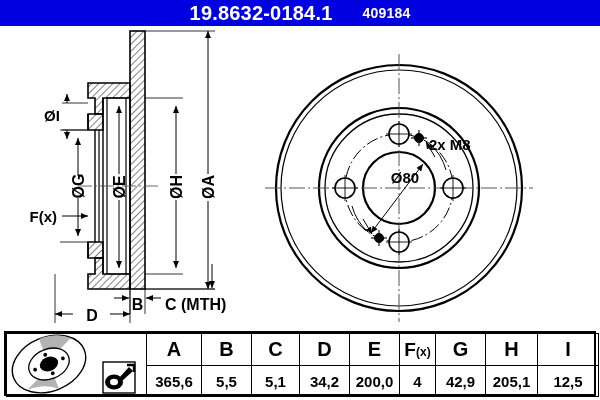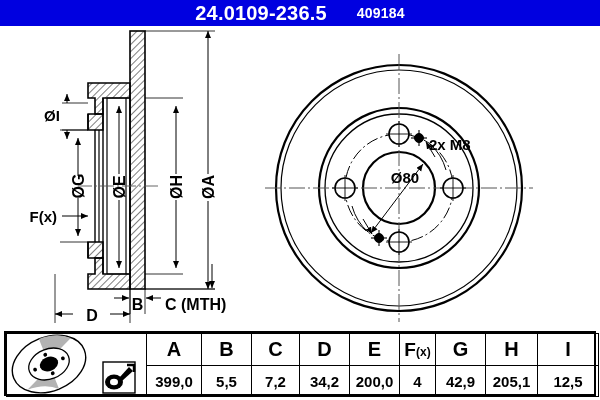--- a/index.html
+++ b/index.html
@@ -55,21 +55,21 @@
   table.spec td.val{font-size:15px;height:30px;}
   td.picto{border-left:none;border-top:none;border-bottom:none;position:relative;padding:0;}
   .picto-inner{position:absolute;left:0;top:0;width:100%;height:100%;}
 </style>
 </head>
 <body>
 
 <div id="sheet">
 
   <div class="header">
-    <span class="code">24.0109-236.5</span>
+    <span class="code">19.8632-0184.1</span>
     <span class="ref">409184</span>
   </div>
 
 
   <svg id="drawing" width="600" height="305" viewBox="0 0 600 305">
     <defs>
       <pattern id="hatch" width="5" height="5" patternTransform="rotate(45)" patternUnits="userSpaceOnUse">
         <line x1="0" y1="0" x2="0" y2="5" stroke="#000" stroke-width="1"></line>
       </pattern>
       <marker id="ar" markerWidth="8" markerHeight="8" refX="7" refY="3" orient="auto">
@@ -286,23 +286,23 @@
         <td class="hdr">D</td>
         <td class="hdr">E</td>
         <td class="hdr">
           <span style="font-size:19px">F</span><span style="font-size:12px">(x)</span>
         </td>
         <td class="hdr">G</td>
         <td class="hdr">H</td>
         <td class="hdr">I</td>
       </tr>
       <tr>
-        <td class="val">399,0</td>
+        <td class="val">365,6</td>
         <td class="val">5,5</td>
-        <td class="val">7,2</td>
+        <td class="val">5,1</td>
         <td class="val">34,2</td>
         <td class="val">200,0</td>
         <td class="val">4</td>
         <td class="val">42,9</td>
         <td class="val">205,1</td>
         <td class="val">12,5</td>
       </tr>
     </tbody>
       </table>
   </div>

